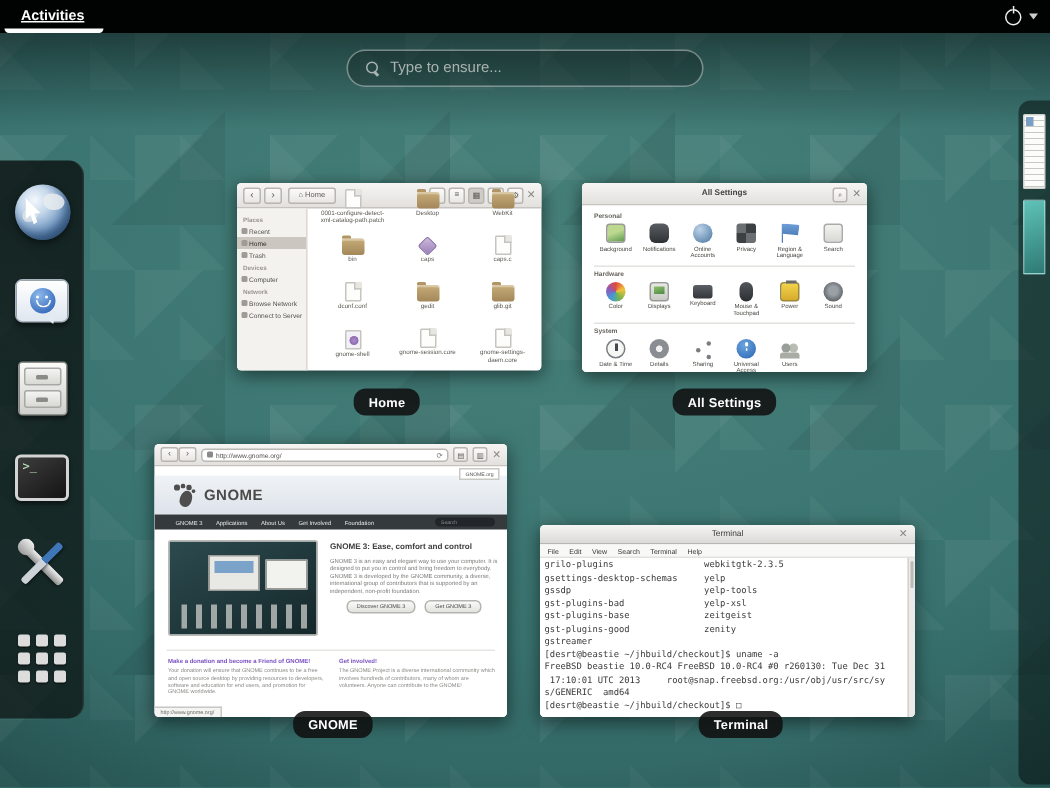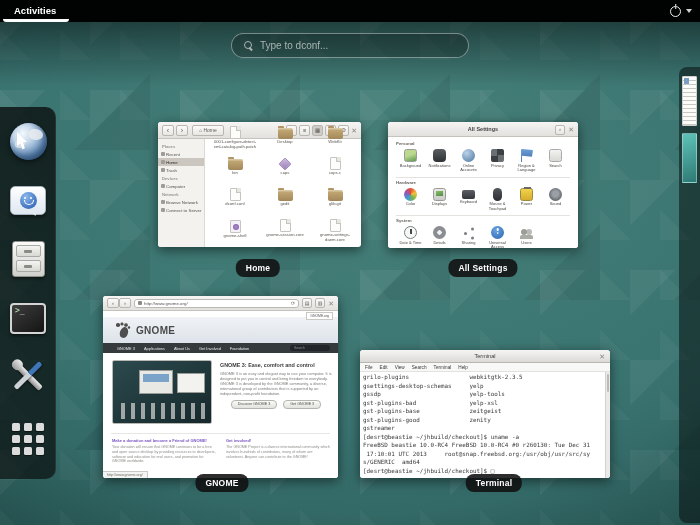--- a/index.html
+++ b/index.html
@@ -16,21 +16,21 @@
     background-size: 90px 90px, 150px 150px, 60px 60px, 100% 100%;
   }
   body::before{ content:""; position:absolute; inset:22px 0 0 0;
     background:radial-gradient(120% 115% at 50% 38%, transparent 52%, rgba(0,12,12,.45) 100%); pointer-events:none; z-index:1;}
   .shade-top{ position:absolute; left:0; top:22px; width:100%; height:64px;
     background:linear-gradient(rgba(8,20,19,.55), rgba(8,20,19,0)); z-index:0;}
 
   
   .topbar{ position:absolute; left:0; top:0; width:700px; height:22px; background:#010302; z-index:10;
     display:flex; align-items:center; color:#fff; }
-  .activities{ position:absolute; left:8px; top:0; height:22px; line-height:22px; font-size:9.5px; font-weight:bold; color:#fff; padding:0 6px;}
+  .activities{ position:absolute; left:8px; top:0; height:22px; line-height:22px; font-size:9.5px; font-weight:bold; color:#fff; padding:0 6px;text-decoration:underline;}
   .activities-underline{ position:absolute; left:3px; top:19px; width:66px; height:3px; background:#fdfdfd; border-radius:0 0 4px 4px; }
   .clock{ position:absolute; left:0; right:0; text-align:center; font-size:9.5px; font-weight:bold; color:#f2f2f2;}
   .sysmenu{ position:absolute; right:8px; top:0; height:22px; display:flex; align-items:center; gap:5px;}
   .power-ic{ position:relative; width:11px; height:11px; border:1.6px solid #efefef; border-radius:50%;}
   .power-ic::after{ content:""; position:absolute; left:50%; top:-4px; width:1.8px; height:6px; background:#010302; transform:translateX(-50%);}
   .power-ic::before{ content:""; position:absolute; left:50%; top:-3px; width:1.6px; height:5px; background:#efefef; transform:translateX(-50%); z-index:2;}
   .caret-down{ width:0; height:0; border-left:3px solid transparent; border-right:3px solid transparent; border-top:4px solid #cfcfcf;}
 
   
   .search{ position:absolute; left:231px; top:33px; width:238px; height:25px; border-radius:13px;
@@ -220,21 +220,21 @@
   <div class="activities">Activities</div>
   <div class="activities-underline"></div>
   <div class="sysmenu">
     <span class="power-ic"></span>
     <span class="caret-down"></span>
   </div>
 </div>
 
 <div class="search">
   <span class="mag"></span>
-  <span class="search-text">Type to dconf...</span>
+  <span class="search-text">Type to ensure...</span>
 </div>
 
 <div class="dash">
   <div class="dash-item" style="top:12px">
     <div class="icon-globe">
         <div class="land"></div>
         <div class="land2"></div>
         <div class="cursor"></div>
       </div>
   </div>

